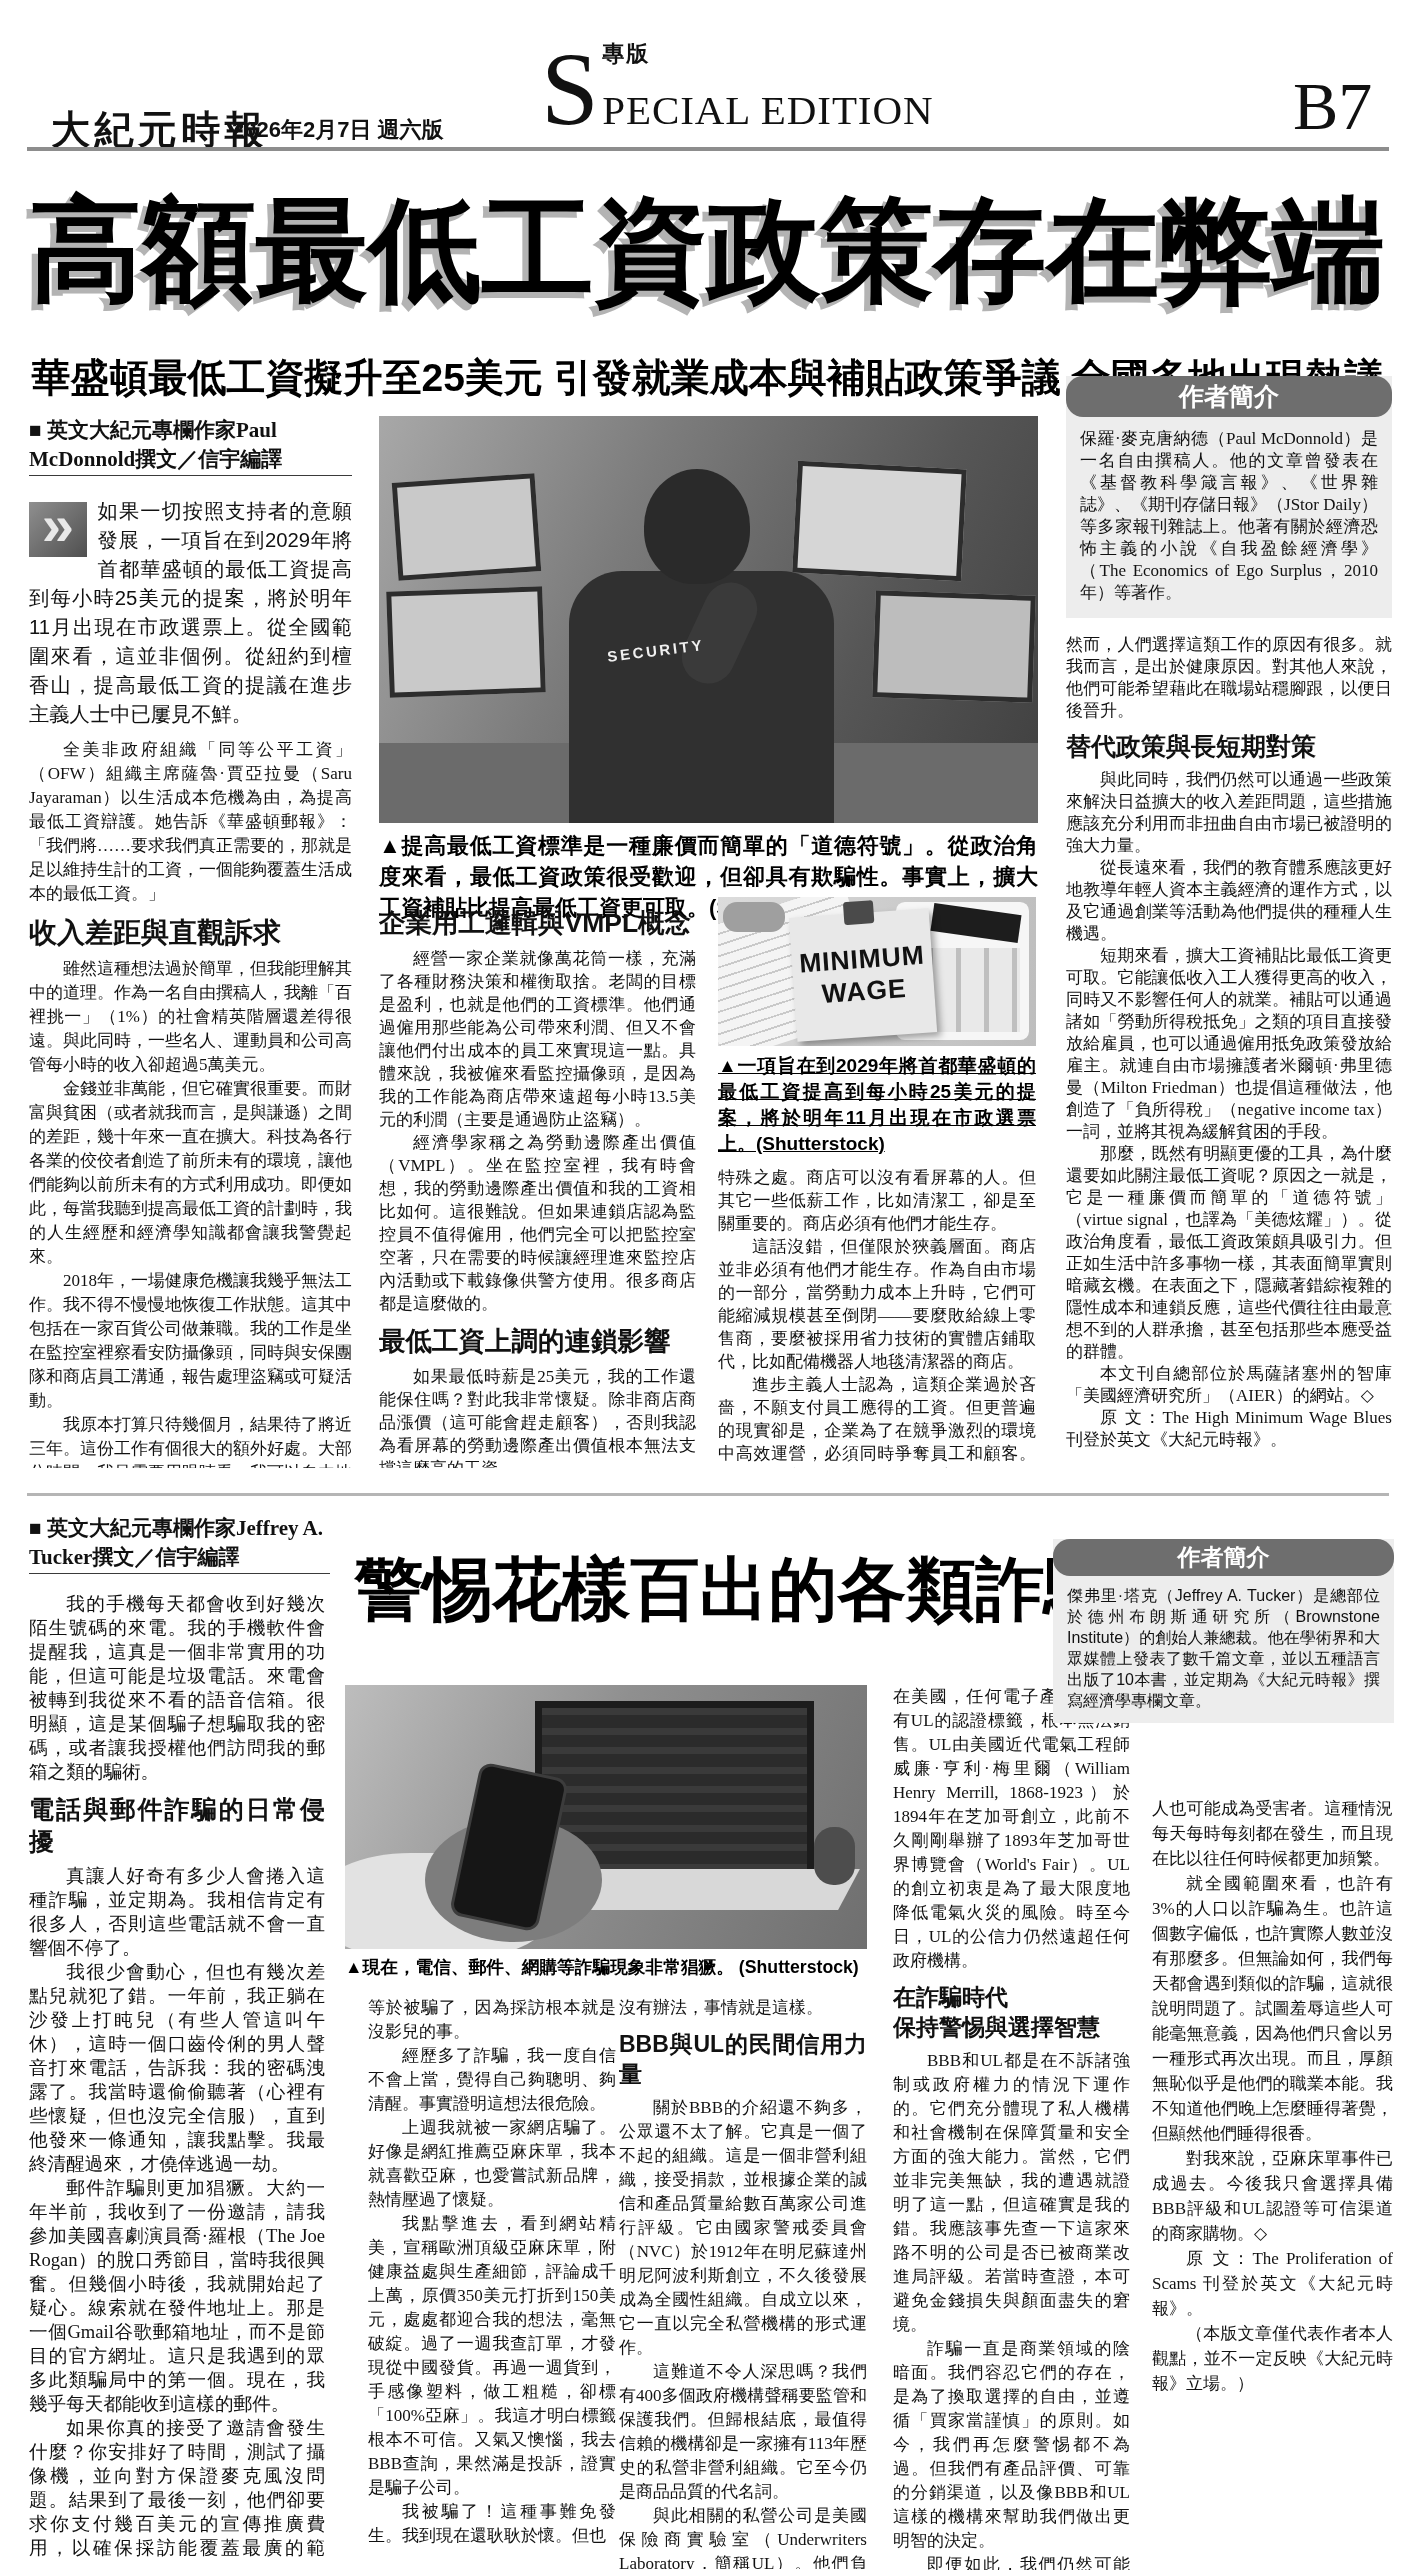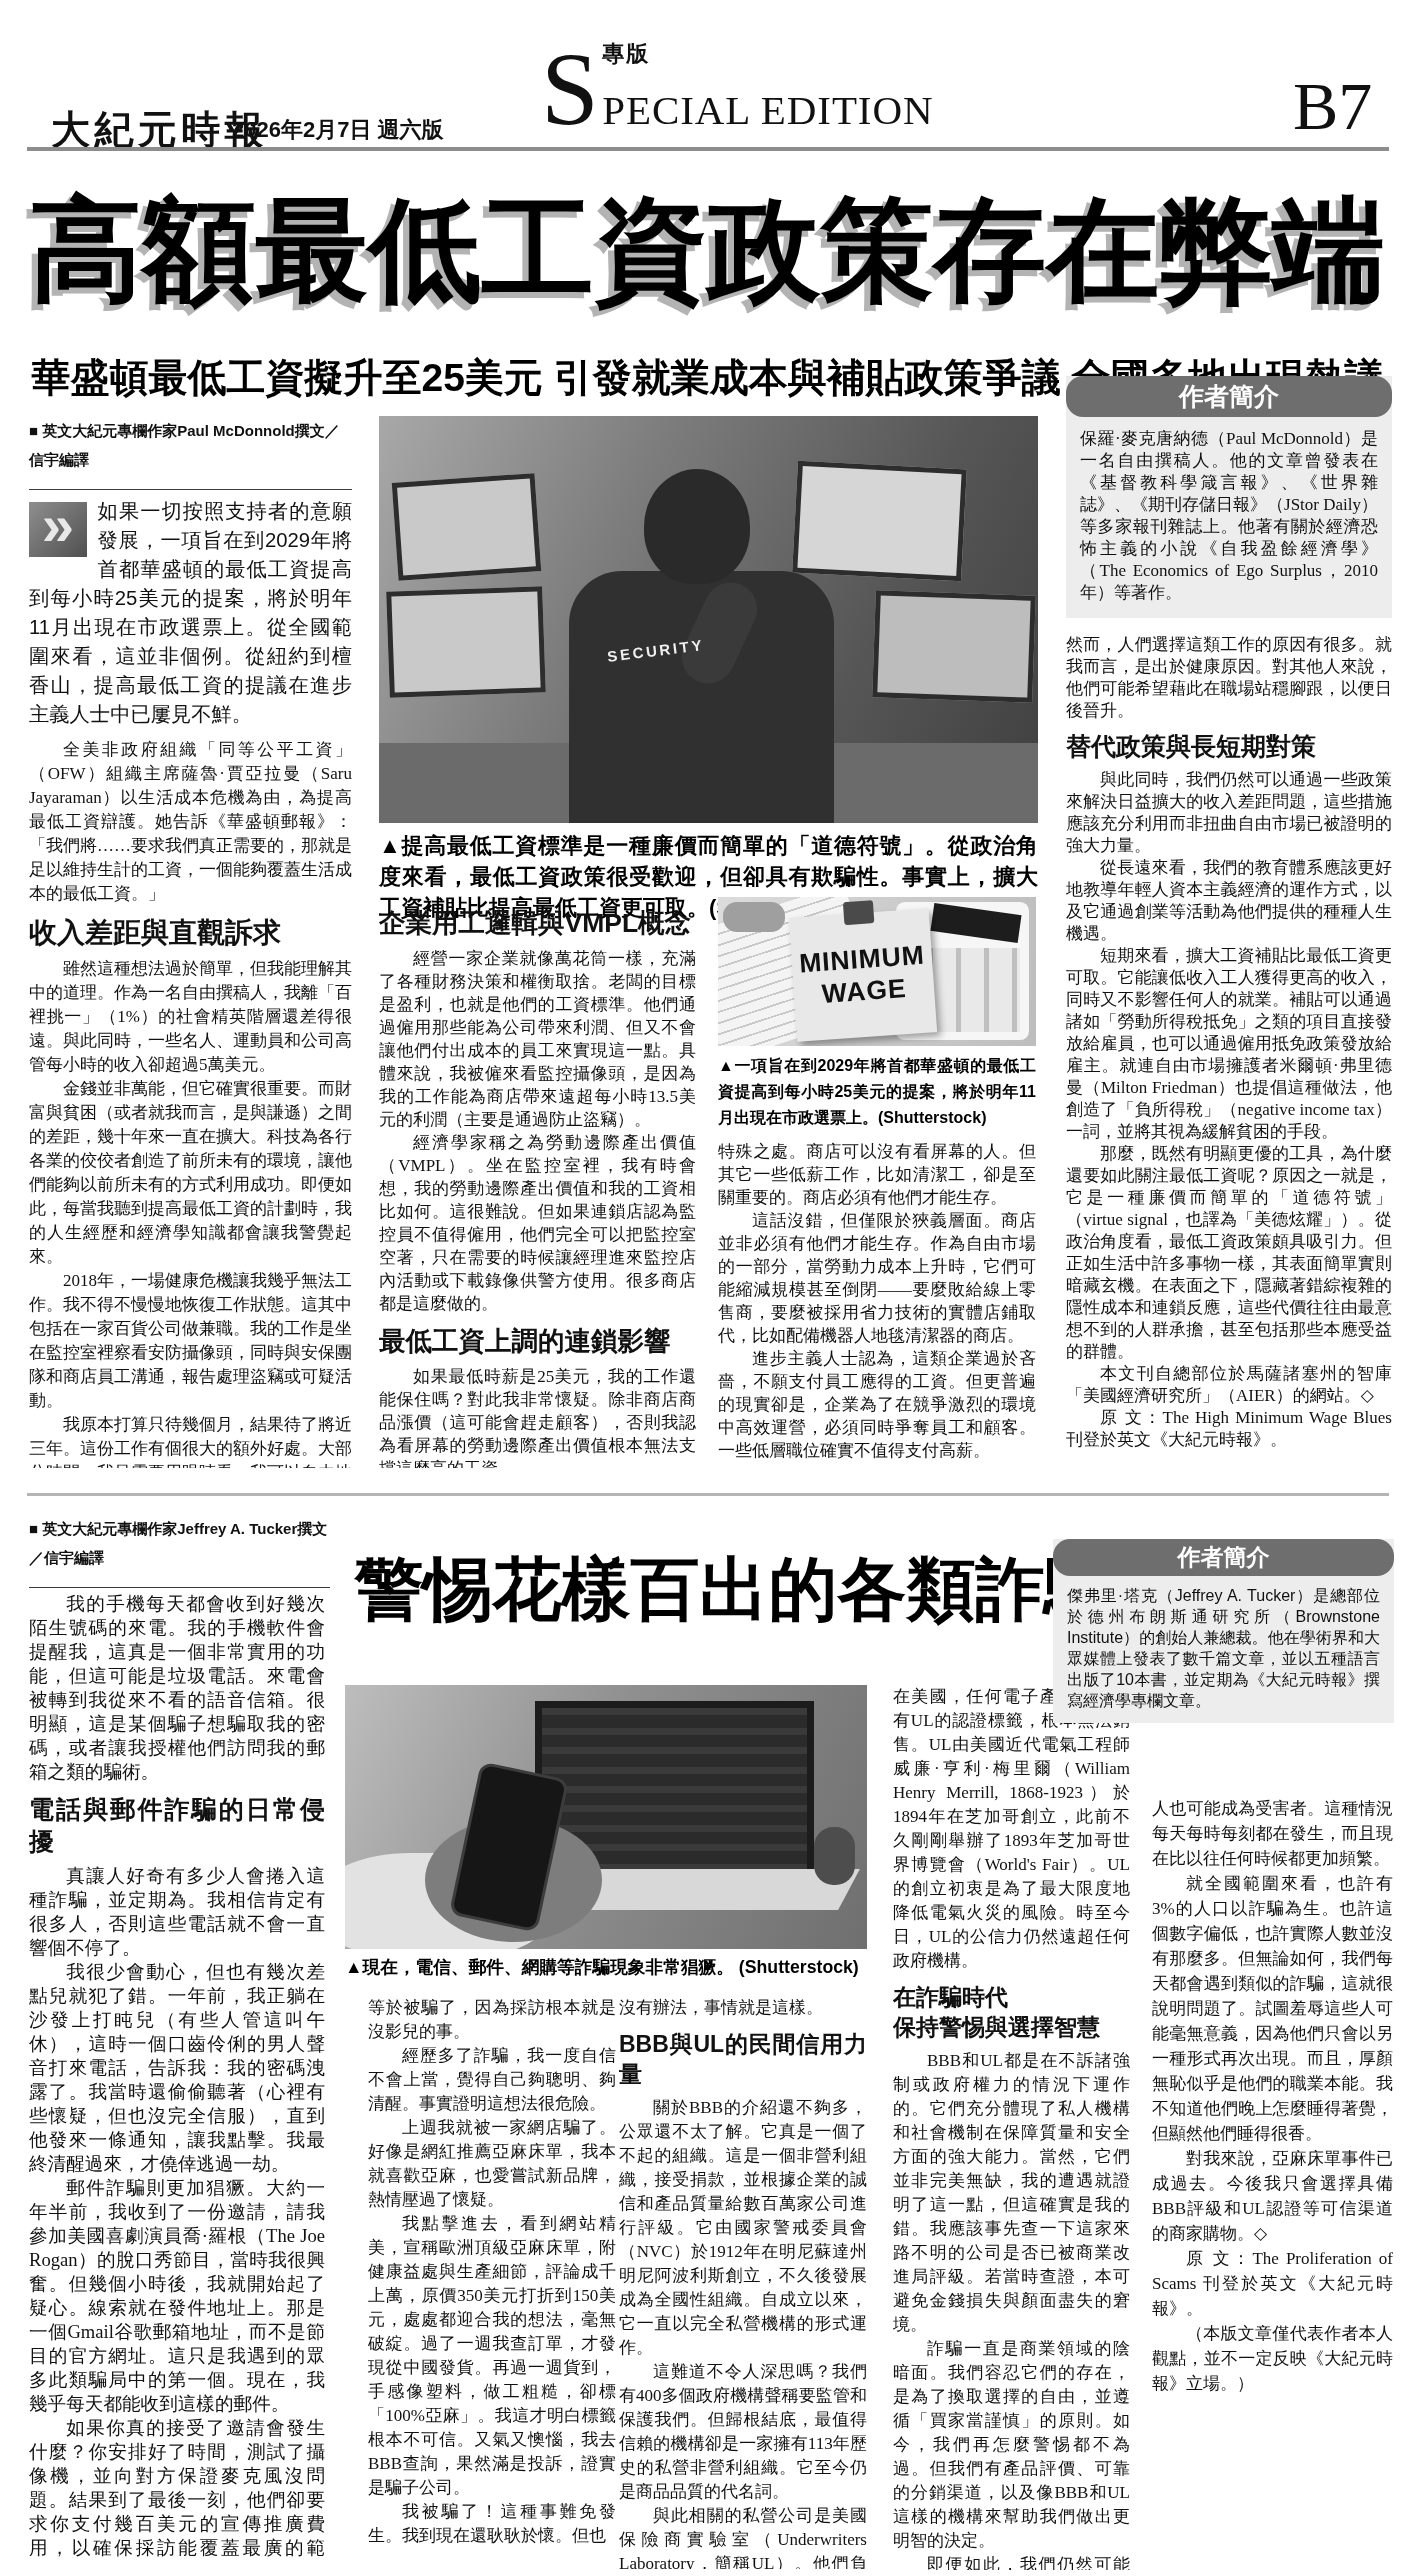--- a/index.html
+++ b/index.html
@@ -23,42 +23,42 @@
   
   .main-headline{left:26.5px;top:157px;width:1362px;text-align:center;font-weight:900;
        font-size:113px;line-height:188px;letter-spacing:0px;color:#000;
        text-shadow:-6.2px 6.2px 0 #b3b3b3;}
   .sub-headline{left:26.5px;top:352px;width:1362px;text-align:center;font-weight:900;
        font-size:39px;line-height:51px;color:#000;}
   .a2-headline{left:345px;top:1541px;width:778px;text-align:center;font-weight:900;
        font-size:69px;line-height:99px;color:#000;}
 
   
-  .byline{font-family:Liberation Sans, sans-serif;font-weight:bold;
-          font-size:15px;line-height:29px;border-bottom:1.8px solid #3a3a3a;padding-bottom:15px;}
+  .byline{font-family:Liberation Serif, serif;font-weight:bold;
+          font-size:21px;line-height:29px;border-bottom:1.8px solid #3a3a3a;padding-bottom:1px;}
   .col{overflow:hidden;text-align:justify;}
   .bp{margin:0;text-indent:2em;text-align:justify;}
   .bp.cont{text-indent:0;}
   .sec-h{font-family:"Liberation Sans","DejaVu Sans",sans-serif;font-weight:bold;
          text-indent:0;margin:8.8px 0 7px 0;}
   .lead{font-family:"Liberation Sans","DejaVu Sans",sans-serif;margin:0 0 8.8px 0;text-align:justify;}
   .lead-icon{float:left;width:58px;height:55px;margin:5.3px 10.6px 3.5px 0;
       background:linear-gradient(135deg,#8f8f8f,#4f4f4f);color:#e8e8e8;
       font-size:58px;line-height:46px;text-align:center;font-weight:bold;}
   .a1c1{left:29px;top:497px;width:323px;height:971px;font-size:17px;line-height:24px;}
   .a1c1 .lead{font-size:20.3px;line-height:29px;}
   .a1c1 .sec-h{font-size:28px;line-height:35px;}
   .a1c2{left:379px;top:897px;width:317px;height:571px;font-size:17px;line-height:23px;}
   .a1c2 .sec-h{font-size:26.5px;line-height:34px;}
   .a1c3{left:718px;top:897px;width:318px;height:571px;font-size:17px;line-height:23px;}
   .a1c4{left:1066px;top:376px;width:326px;height:1090px;font-size:17px;line-height:22px;}
   .a1c4 .sec-h{font-size:25px;line-height:32px;}
   .caption{font-family:"Liberation Sans","DejaVu Sans",sans-serif;font-weight:bold;color:#000;}
   .caption1{left:379px;top:830px;width:659px;font-size:22px;line-height:31px;text-align:justify;}
-  .caption2{font-size:16px;line-height:26px;margin:7px 0 8.8px 0;text-align:justify;}
+  .caption2{font-size:19px;line-height:26px;margin:7px 0 8.8px 0;text-align:justify;text-decoration:underline;}
   .caption3{left:345px;top:1955px;width:544px;font-size:17.7px;line-height:25px;white-space:nowrap;}
 
   .divider{left:26.5px;top:1493px;width:1362px;height:2.7px;background:#b5b5b5;}
 
   .a2c1{left:29px;top:1592px;width:296px;height:969px;font-size:18.6px;line-height:24px;}
   .a2c1 .sec-h{font-size:25px;line-height:32px;}
   .a2-byline{left:29px;top:1514px;width:301px;}
   .a2c2{left:345px;top:1996px;width:248px;height:573px;font-size:17px;line-height:24px;margin-left:23px;}
   .a2c3{left:619px;top:1996px;width:248px;height:573px;font-size:17px;line-height:24px;}
   .a2c3 .sec-h{font-size:23px;line-height:30px;}

